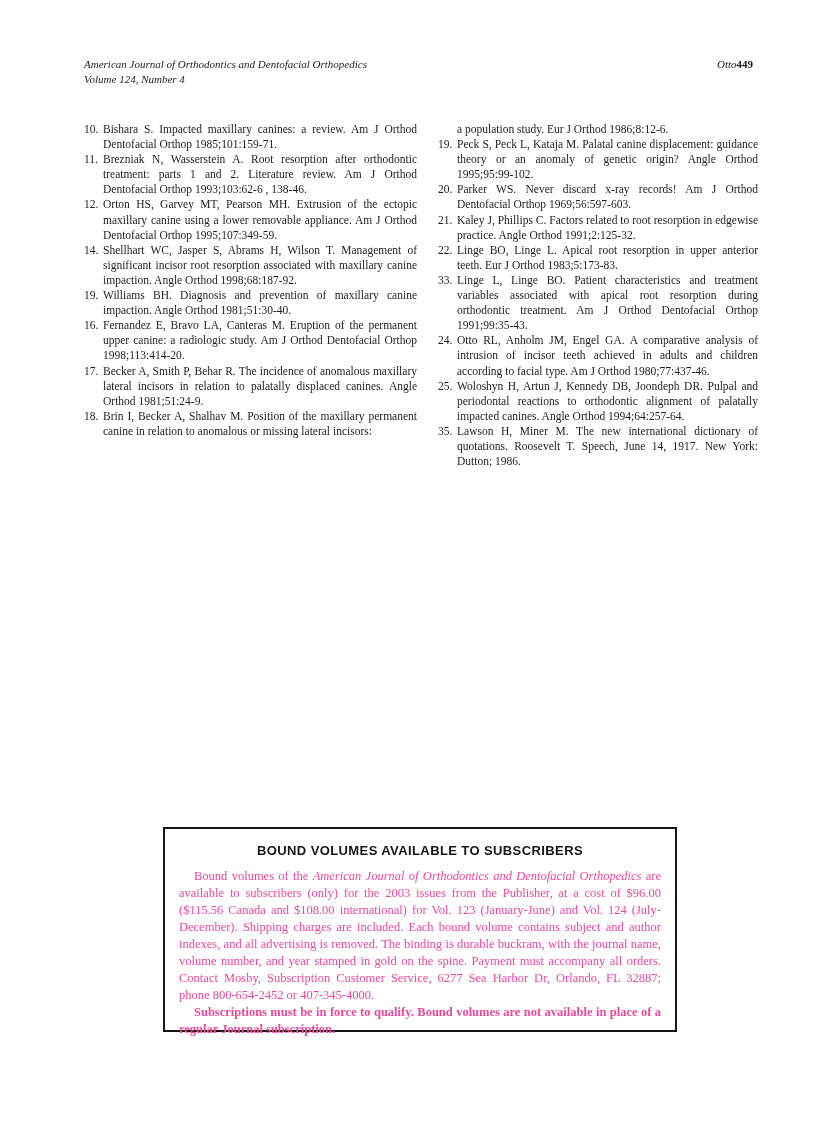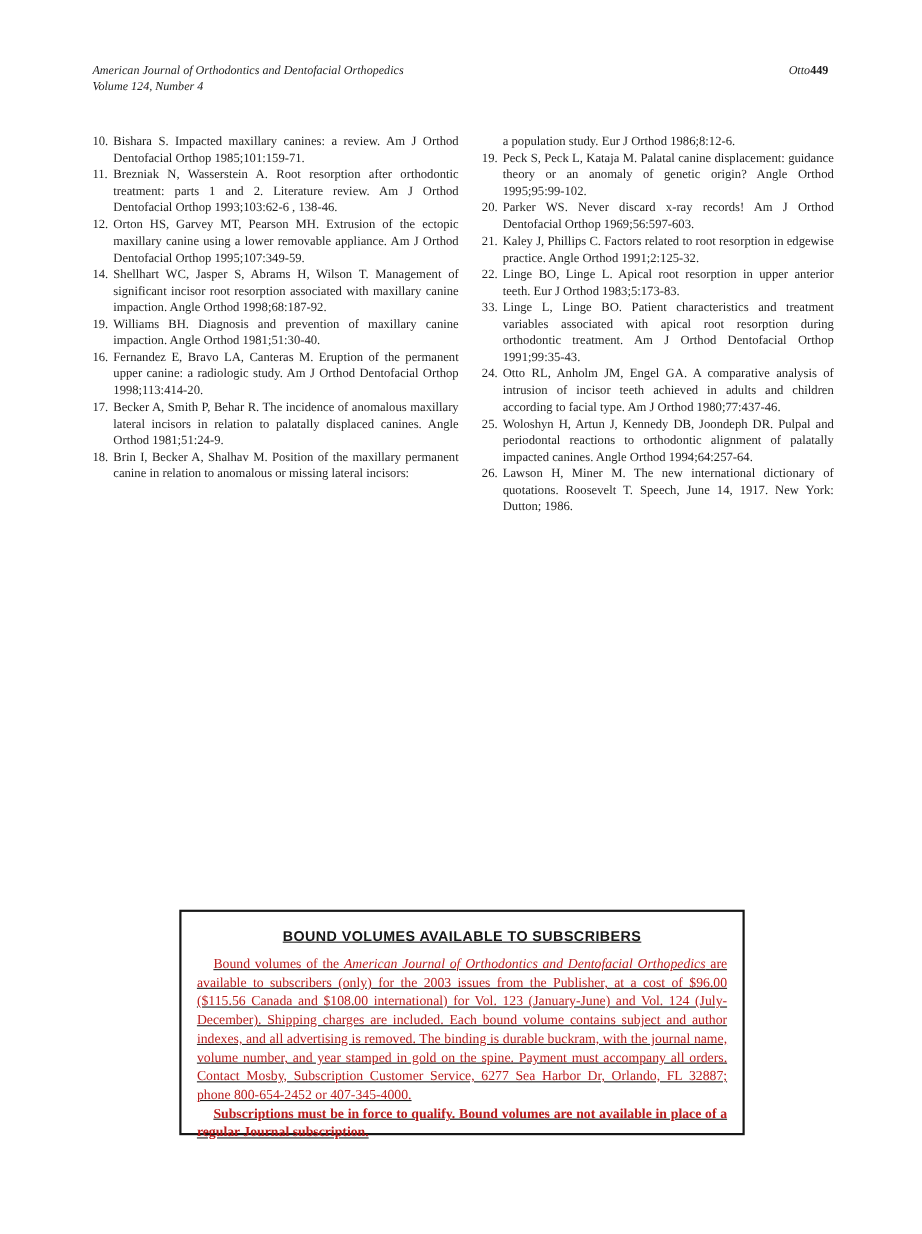--- a/index.html
+++ b/index.html
@@ -60,37 +60,36 @@
 
   
   .notice {
     position: absolute;
     left: 163px; top: 827px;
     width: 514px; height: 205px;
     box-sizing: border-box;
     border: 2px solid #161616;
     padding: 14px 14px 0 14px;
     background: #ffffff;
-    text-decoration: underline;
   }
   .notice-title {
     text-align: center;
     font-family: "Liberation Sans", sans-serif;
     font-weight: bold;
     font-size: 13px;
     letter-spacing: 0.4px;
     color: #161616;
   }
   .notice p {
     margin: 0;
     font-size: 12.5px;
     line-height: 17px;
     text-align: justify;
     text-indent: 15px;
-    color: #b91c1c;
+    color: #ec4899;
   }
   .notice .p1 { margin-top: 10px; }
   .notice .p2 { font-weight: bold; }
   .journal-italic { font-style: italic; }
 </style>
 </head>
 <body>
 
 <div class="page">
 
@@ -166,21 +165,21 @@
       </div>
       <div class="ref">
         <span class="ref-num">24.</span>
         <span>Otto RL, Anholm JM, Engel GA. A comparative analysis of intrusion of incisor teeth achieved in adults and children according to facial type. Am J Orthod 1980;77:437-46.</span>
       </div>
       <div class="ref">
         <span class="ref-num">25.</span>
         <span>Woloshyn H, Artun J, Kennedy DB, Joondeph DR. Pulpal and periodontal reactions to orthodontic alignment of palatally impacted canines. Angle Orthod 1994;64:257-64.</span>
       </div>
       <div class="ref">
-        <span class="ref-num">26.</span>
+        <span class="ref-num">35.</span>
         <span>Lawson H, Miner M. The new international dictionary of quotations. Roosevelt T. Speech, June 14, 1917. New York: Dutton; 1986.</span>
       </div>
     </div>
 
   </div>
 
   <div class="notice">
     <div class="notice-title">BOUND VOLUMES AVAILABLE TO SUBSCRIBERS</div>
     <p class="p1"><span>Bound volumes of the </span><span class="journal-italic">American Journal of Orthodontics and Dentofacial Orthopedics</span><span> are available to subscribers (only) for the 2003 issues from the Publisher, at a cost of $96.00 ($115.56 Canada and $108.00 international) for Vol. 123 (January-June) and Vol. 124 (July-December). Shipping charges are included. Each bound volume contains subject and author indexes, and all advertising is removed. The binding is durable buckram, with the journal name, volume number, and year stamped in gold on the spine. Payment must accompany all orders. Contact Mosby, Subscription Customer Service, 6277 Sea Harbor Dr, Orlando, FL 32887; phone 800-654-2452 or 407-345-4000.</span></p>
     <p class="p2">Subscriptions must be in force to qualify. Bound volumes are not available in place of a regular Journal subscription.</p>

